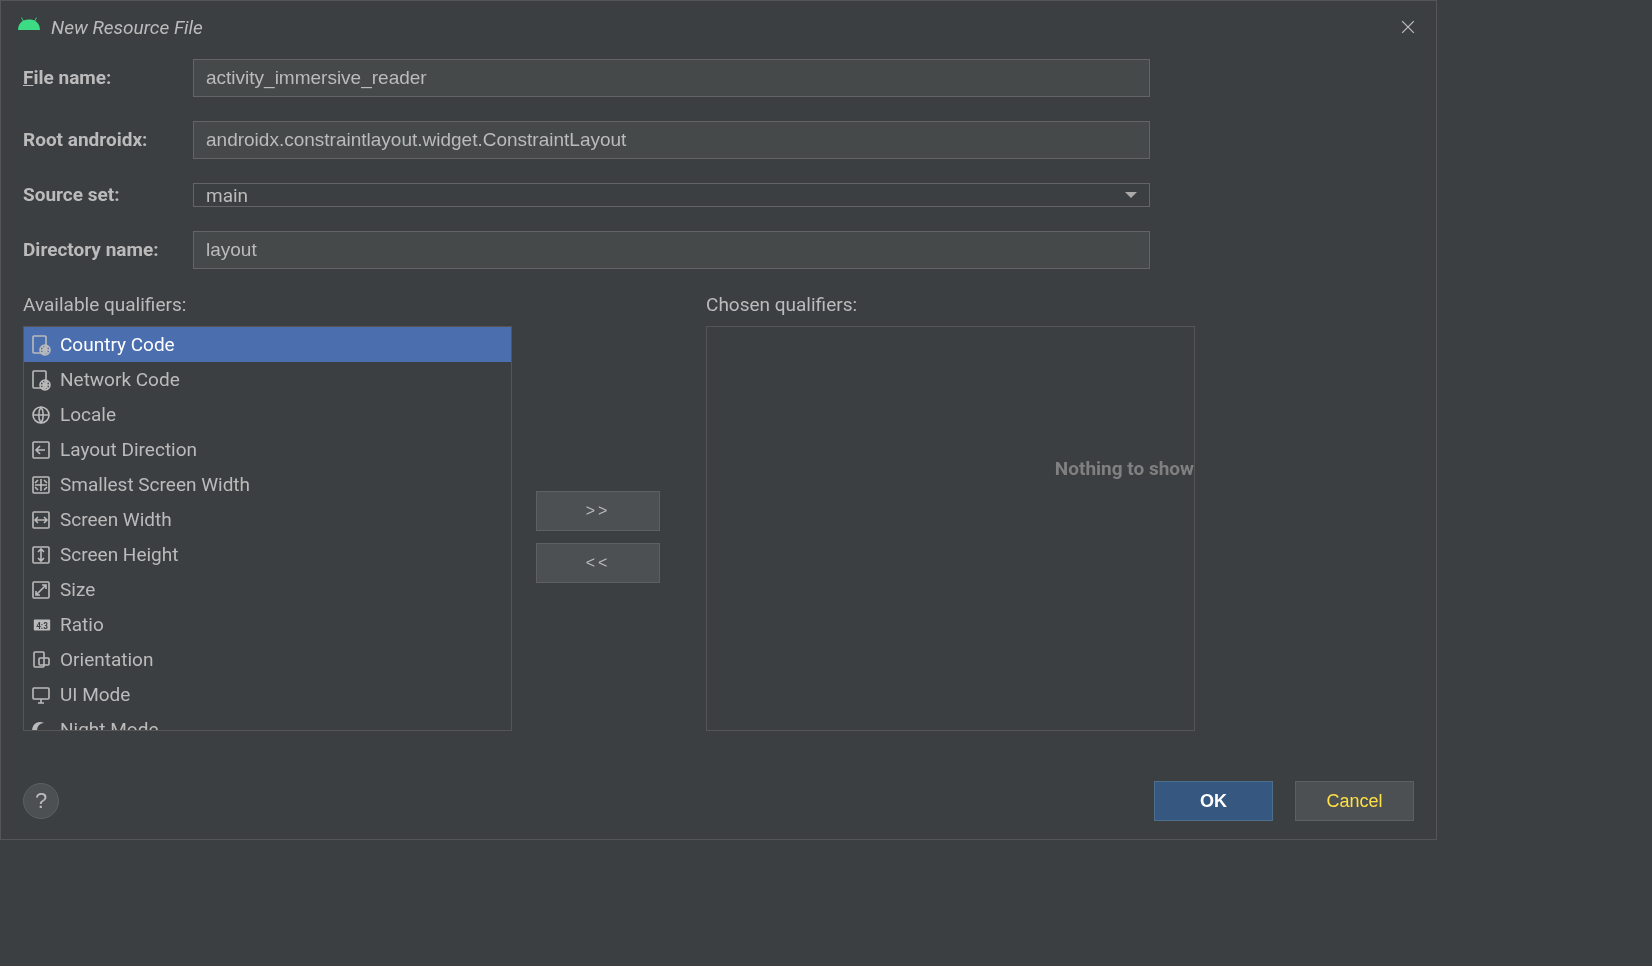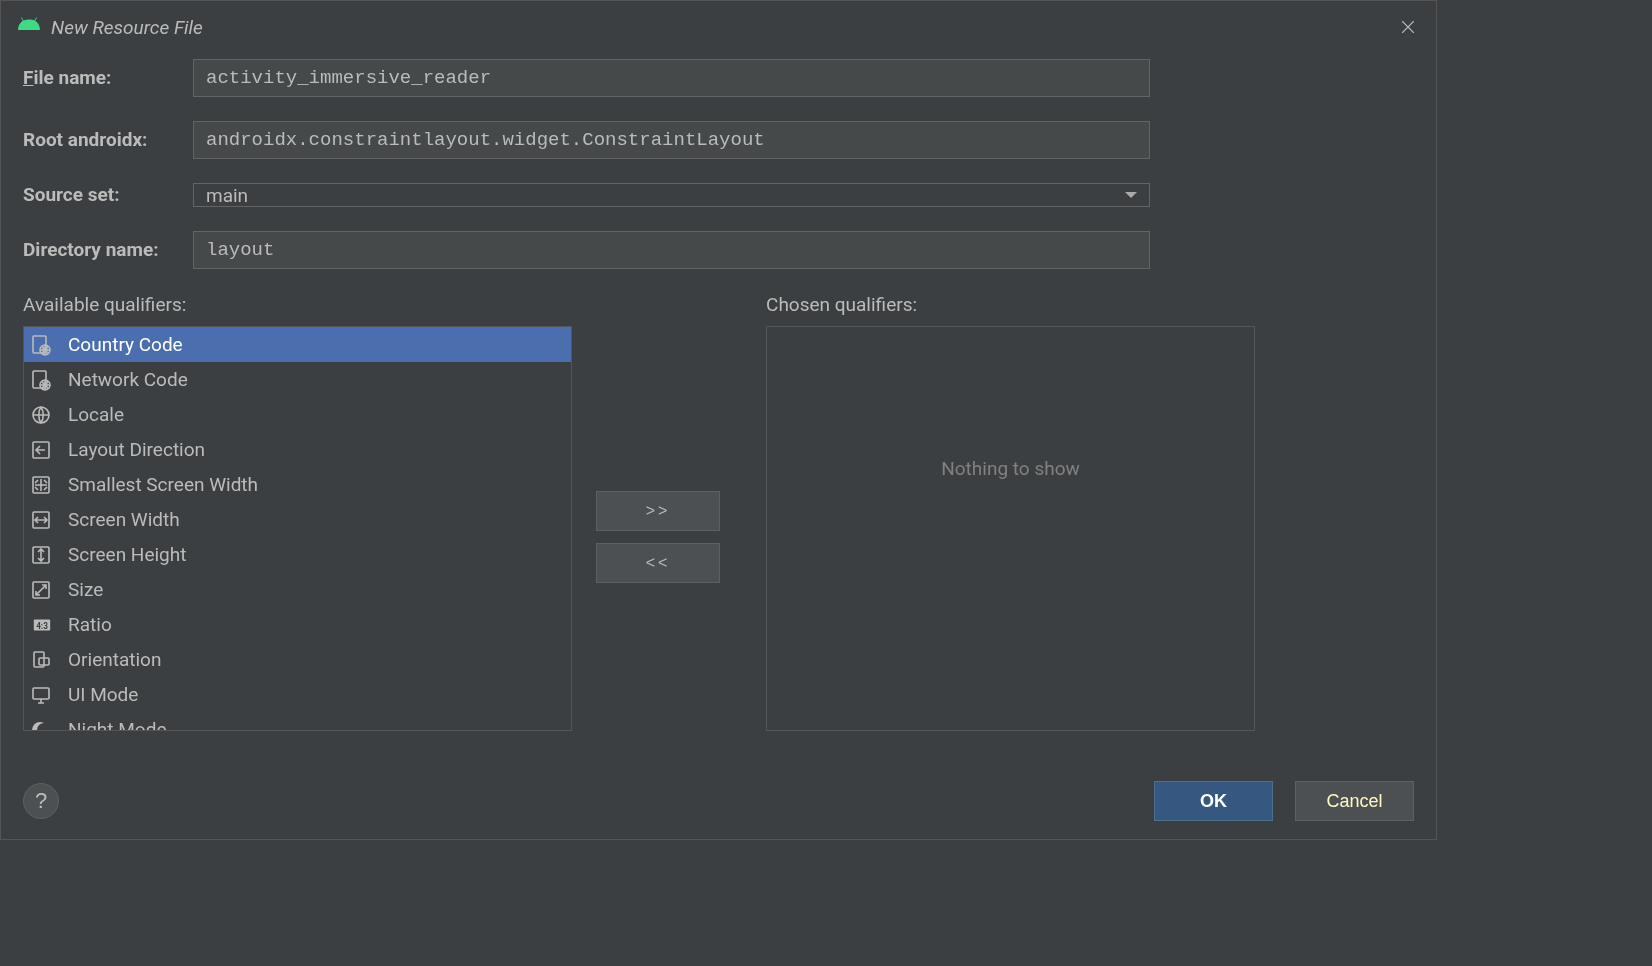--- a/index.html
+++ b/index.html
@@ -76,21 +76,20 @@
     .form-input {
       flex: 1;
       max-width: 957px;
       background: #45494a;
       border: 1px solid #646464;
       color: #bbbbbb;
       font-size: 19px;
       padding: 6px 12px;
       height: 38px;
       outline: none;
-      font-family: Liberation Mono, monospace;
     }
     .form-select {
       flex: 1;
       max-width: 957px;
       background: #3c3f41;
       border: 1px solid #646464;
       color: #bbbbbb;
       font-size: 19px;
       padding: 6px 12px;
       height: 24px;
@@ -106,21 +105,21 @@
       border-right: 6px solid transparent;
       border-top: 6px solid #aaa;
     }
     .qualifiers-section {
       display: flex;
       flex: 1;
       gap: 16px;
       margin-top: 0;
     }
     .left-col {
-      width: 549px;
+      width: 489px;
       display: flex;
       flex-direction: column;
     }
     .middle-col {
       width: 140px;
       display: flex;
       flex-direction: column;
       justify-content: center;
       align-items: center;
       gap: 12px;
@@ -143,21 +142,21 @@
       flex: 1;
       height: 405px;
       max-height: 405px;
       overflow-y: auto;
       position: relative;
     }
     .list-item {
       display: flex;
       align-items: center;
       padding: 4px 6px;
-      gap: 16px;
+      gap: 8px;
       font-size: 19px;
       color: #bbbbbb;
       cursor: pointer;
       height: 35px;
     }
     .list-item.selected {
       background: #4b6eaf;
       color: #ffffff;
     }
     .item-icon {
@@ -177,22 +176,23 @@
       font-size: 16px;
       cursor: pointer;
       display: flex;
       align-items: center;
       justify-content: center;
       letter-spacing: 3px;
     }
     .empty-text {
       color: #808080;
       font-size: 19px;
-      text-align: center;
+      text-align: right;
       padding-top: 130px;
+      font-weight: bold;
     }
     .button-row {
       display: flex;
       align-items: center;
       padding-top: 30px;
     }
     .help-btn {
       width: 36px;
       height: 36px;
       border-radius: 50%;
@@ -217,21 +217,21 @@
       font-size: 18px;
       font-weight: bold;
       cursor: pointer;
       margin-right: 22px;
     }
     .secondary-btn {
       width: 119px;
       height: 40px;
       background: #4c5052;
       border: 1px solid #5e6060;
-      color: #fef9c3;
+      color: #fde047;
       font-size: 18px;
       cursor: pointer;
     }
     .list-box::-webkit-scrollbar {
       width: 14px;
     }
     .list-box::-webkit-scrollbar-track {
       background: transparent;
     }
     .list-box::-webkit-scrollbar-thumb {

